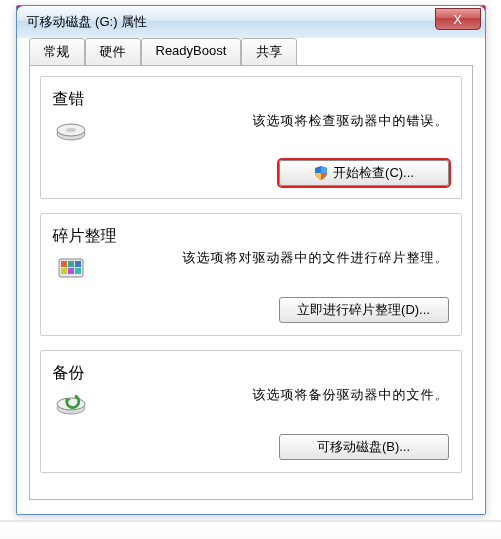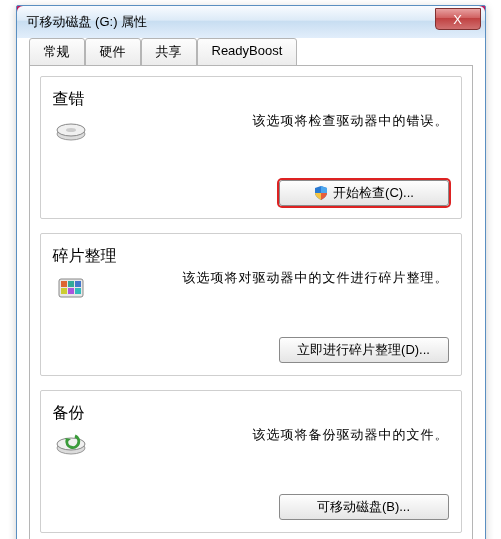--- a/index.html
+++ b/index.html
@@ -77,21 +77,20 @@
 .win-btn {
   min-width: 170px;
   height: 26px;
   border: 1px solid #8a8a8a;
   border-radius: 3px;
   background: linear-gradient(to bottom, #fefefe, #e5e5e5);
   font-size: 13px;
   display: flex; align-items: center; justify-content: center;
   gap: 4px;
   cursor: pointer;
-  margin-top: 20px;
 }
 .win-btn.highlight-red { box-shadow: 0 0 0 2px #d22; }
 
 .shield-icon { width: 16px; height: 16px; }
 .bottom-fade {
   height: 55px;
   background: linear-gradient(to bottom, #fff, #f0f0f0);
   border-top: 2px solid #e8e8e8;
   display:flex; align-items:center; justify-content:flex-end;
   padding-right: 20px;
@@ -105,22 +104,22 @@
     <span class="title">可移动磁盘 (G:) 属性</span>
     <div class="close-btn">
       <span>X</span>
     </div>
   </div>
 
   <div class="content">
     <div class="tabs">
       <div class="tab"><span>常规</span></div>
       <div class="tab"><span>硬件</span></div>
+      <div class="tab"><span>ReadyBoost</span></div>
       <div class="tab"><span>共享</span></div>
-      <div class="tab"><span>ReadyBoost</span></div>
     </div>
 
     <div class="tab-body">
 
       <div class="group">
         <div class="legend">查错</div>
         <div class="group-row">
           <svg class="icon" viewBox="0 0 36 36">
             <ellipse cx="18" cy="22" rx="14" ry="6" fill="#dcdcdc" stroke="#999"></ellipse>
             <ellipse cx="18" cy="18" rx="14" ry="6" fill="#f0f0f0" stroke="#888"></ellipse>

